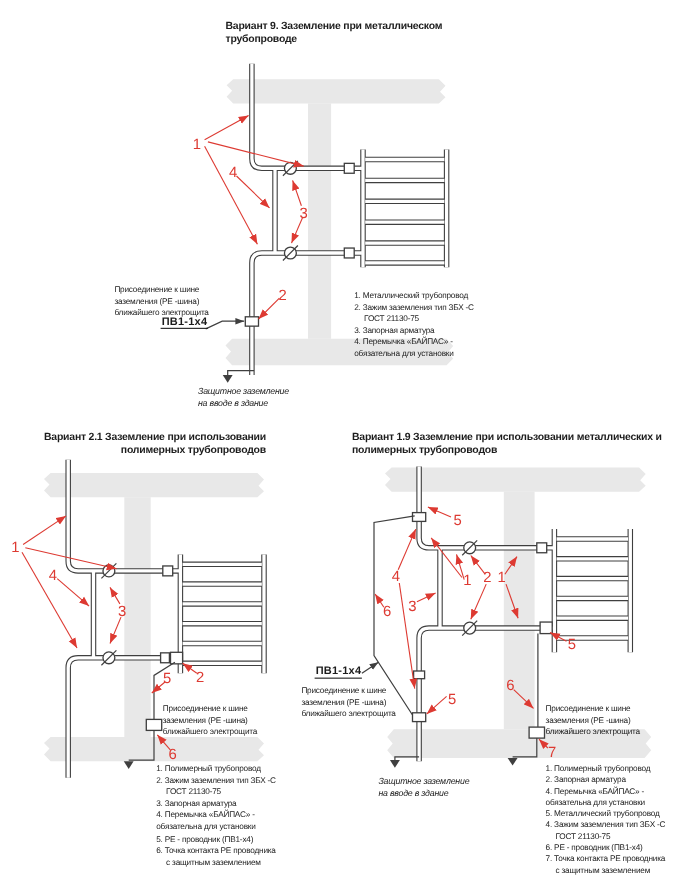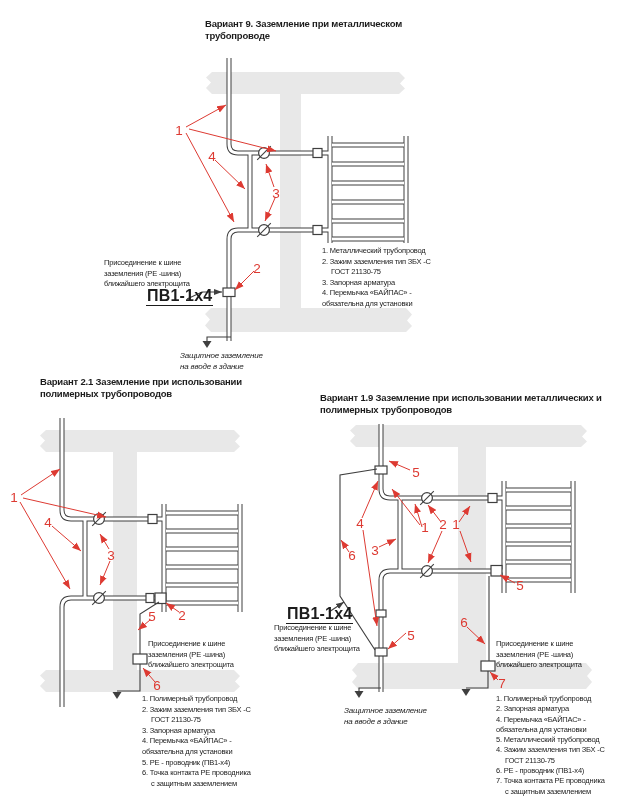--- a/index.html
+++ b/index.html
@@ -5,21 +5,21 @@
   html,body{margin:0;padding:0;}
   body{width:624px;height:798px;background:#ffffff;position:relative;overflow:hidden;
        font-family:"Liberation Sans",sans-serif;color:#1c1c1c;}
   .abs{position:absolute;}
   .pre{white-space:pre-line;}
   .title{font-weight:bold;font-size:9.5px;line-height:11.5px;letter-spacing:-0.2px;}
   .note{font-size:7.5px;line-height:10.6px;letter-spacing:-0.2px;}
   .gnote{font-size:8px;line-height:11px;letter-spacing:-0.2px;font-style:italic;}
   .leg{font-size:7.5px;line-height:10.6px;letter-spacing:-0.2px;}
   .leg .ind{padding-left:9px;}
-  .wire-label{font-size:16px;font-weight:bold;border-bottom:1.2px solid #1c1c1c;
+  .wire-label{font-size:10px;font-weight:bold;border-bottom:1.2px solid #1c1c1c;
               letter-spacing:0.2px;padding:0 1px 0 1px;}
   svg.scene{position:absolute;left:0;top:0;}
   .wall{fill:#e8e8e8;}
   .po{stroke:#3f3f3f;stroke-width:5;fill:none;}
   .pi{stroke:#ffffff;stroke-width:3;fill:none;}
   .fit{fill:#ffffff;stroke:#3f3f3f;stroke-width:1.2;}
   .thin{stroke:#3f3f3f;stroke-width:1.1;fill:none;}
   .vline{stroke:#3f3f3f;stroke-width:1.1;}
   .gtri{fill:#3f3f3f;}
   .rl{stroke:#dd3a32;stroke-width:1;fill:none;}
@@ -224,30 +224,30 @@
 </svg>
 
 <div class="abs title pre" style="left:205px;top:18px;">Вариант 9. Заземление при металлическом
 трубопроводе</div>
 <div class="abs note pre" style="left:104px;top:258px;">Присоединение к шине
 заземления (РЕ -шина)
 ближайшего электрощита</div>
 <div class="abs wire-label" style="left:146px;top:287px;">ПВ1-1х4</div>
 <div class="abs gnote pre" style="left:180px;top:350px;">Защитное заземление
 на вводе в здание</div>
-<div class="abs leg" style="left:322px;top:246px;">
+<div class="abs leg" style="left:322px;top:264px;">
   <div>1. Металлический трубопровод</div>
   <div>2. Зажим заземления тип ЗБХ -С</div>
   <div class="ind">ГОСТ 21130-75</div>
   <div>3. Запорная арматура</div>
   <div>4. Перемычка «БАЙПАС» -</div>
   <div>обязательна для установки</div>
 </div>
 
-<div class="abs title pre" style="left:40px;top:376px;">Вариант 2.1 Заземление при использовании
+<div class="abs title pre" style="left:40px;top:392px;text-align:right;">Вариант 2.1 Заземление при использовании
 полимерных трубопроводов</div>
 <div class="abs note pre" style="left:148px;top:639px;">Присоединение к шине
 заземления (РЕ -шина)
 ближайшего электрощита</div>
 <div class="abs leg" style="left:142px;top:694px;">
   <div>1. Полимерный трубопровод</div>
   <div>2. Зажим заземления тип ЗБХ -С</div>
   <div class="ind">ГОСТ 21130-75</div>
   <div>3. Запорная арматура</div>
   <div>4. Перемычка «БАЙПАС» -</div>

